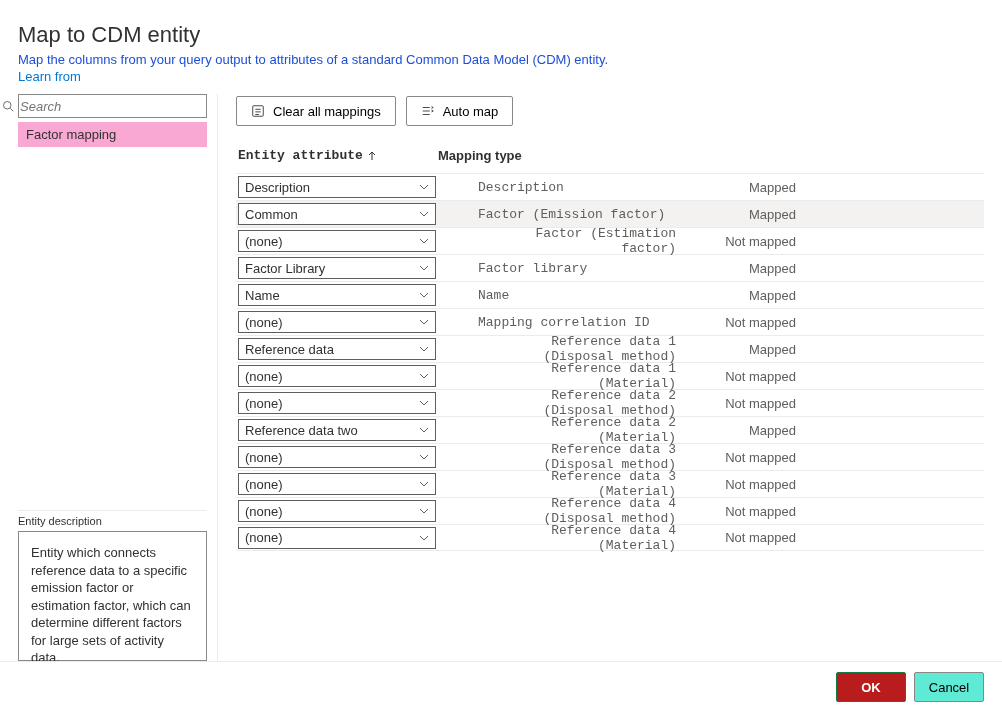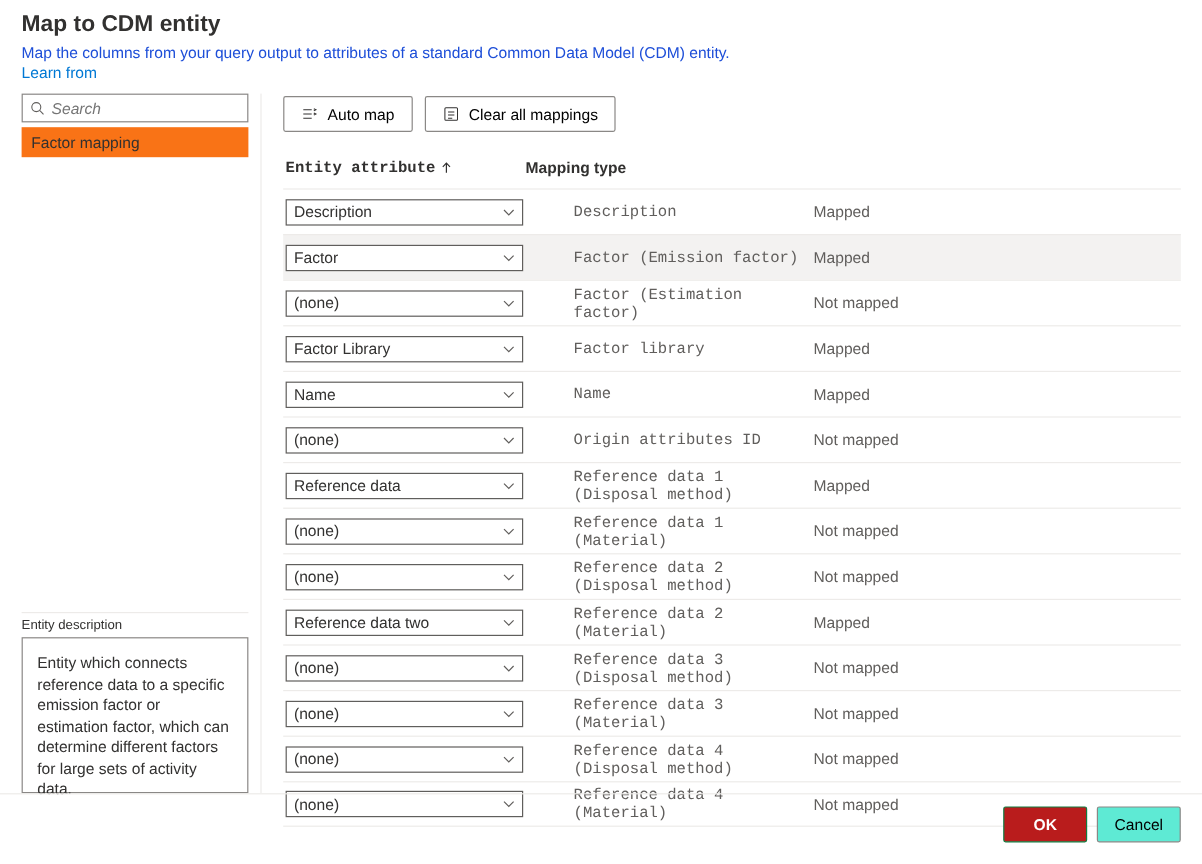--- a/index.html
+++ b/index.html
@@ -12,23 +12,23 @@
     width: 1002px;
     height: 720px;
     overflow: hidden;
     display: flex;
     flex-direction: column;
   }
   .header {
     padding: 10px 18px 0 18px;
   }
   .title {
-    font-size: 19px;
-    font-weight: 700;
-    margin: 0 0 4px 0;
+    font-size: 22px;
+    font-weight: 400;
+    margin: 12px 0 4px 0;
   }
   .subtitle {
     color: #1d4ed8;
     margin: 0 0 2px 0;
     font-size: 13px;
   }
   .learn-more {
     color: #0078d4;
     text-decoration: none;
     font-size: 13px;
@@ -50,34 +50,35 @@
     padding-right: 10px;
   }
   .search-box {
     border: 1px solid #8a8886;
     height: 24px;
     display: flex;
     align-items: center;
     padding: 0 6px;
     margin-bottom: 4px;
     background: #fff;
+    justify-content: flex-end;
   }
   .search-box svg { flex-shrink: 0; }
   .search-box input {
     border: none;
     outline: none;
     font-size: 13px;
     flex: 1;
     color: #605e5c;
     font-style: italic;
     padding-left: 6px;
     background: transparent;
   }
   .list-item {
-    background: #f97316;
+    background: #f9a8d4;
     padding: 5px 8px;
     font-size: 13px;
   }
   .spacer { flex: 1; }
   .desc-label {
     font-size: 11px;
     color: #323130;
     padding: 4px 0;
     border-top: 1px solid #edebe9;
   }
@@ -118,21 +119,22 @@
     font-size: 13px;
   }
   .col1 { width: 240px; padding-left: 2px; }
   .col2 { width: 200px; padding-left: 2px; display:flex; align-items:center; gap:4px;font-family:Liberation Mono, monospace;}
   .col3 { width: 120px; padding-left: 2px; }
   .rows { }
   .row {
     display: flex;
     align-items: center;
     border-top: 1px solid #edebe9;
-    height: 38px;
+    height: 27px;
+    text-align: right;
   }
   .row:last-child { border-bottom: 1px solid #edebe9; }
   .row.selected { background: #f3f2f1; }
   .row .col1 { padding: 2px 40px 2px 2px; }
   .dropdown {
     border: 1px solid #605e5c;
     height: 22px;
     display: flex;
     align-items: center;
     justify-content: space-between;
@@ -194,36 +196,36 @@
     <div class="spacer"></div>
 
     <div class="desc-label">Entity description</div>
     <div class="desc-box">Entity which connects reference data to a specific emission factor or estimation factor, which can determine different factors for large sets of activity data.</div>
   </div>
 
   <div class="main">
     <div class="toolbar">
       <button class="tool-btn">
         <svg width="14" height="14" viewBox="0 0 16 16" fill="none" stroke="#323130" stroke-width="1">
+            <rect x="2" y="2" width="12" height="12" rx="1"></rect>
+            <line x1="5" y1="6" x2="11" y2="6"></line>
+            <line x1="5" y1="9" x2="11" y2="9"></line>
+            <line x1="5" y1="12" x2="9" y2="12"></line>
+          </svg>
+        <span>Clear all mappings</span>
+      </button>
+      <button class="tool-btn">
+        <svg width="14" height="14" viewBox="0 0 16 16" fill="none" stroke="#323130" stroke-width="1">
             <line x1="2" y1="4" x2="10" y2="4"></line>
             <line x1="2" y1="8" x2="10" y2="8"></line>
             <line x1="2" y1="12" x2="10" y2="12"></line>
             <polyline points="12,3 14,4 12,5"></polyline>
             <polyline points="12,7 14,8 12,9"></polyline>
           </svg>
         <span>Auto map</span>
-      </button>
-      <button class="tool-btn">
-        <svg width="14" height="14" viewBox="0 0 16 16" fill="none" stroke="#323130" stroke-width="1">
-            <rect x="2" y="2" width="12" height="12" rx="1"></rect>
-            <line x1="5" y1="6" x2="11" y2="6"></line>
-            <line x1="5" y1="9" x2="11" y2="9"></line>
-            <line x1="5" y1="12" x2="9" y2="12"></line>
-          </svg>
-        <span>Clear all mappings</span>
       </button>
     </div>
 
     <div class="table-head">
       <div class="col2">
         <span>Entity attribute</span>
         <svg width="10" height="10" viewBox="0 0 10 10" fill="none" stroke="#323130" stroke-width="1">
             <line x1="5" y1="9" x2="5" y2="1"></line>
             <polyline points="2,4 5,1 8,4"></polyline>
           </svg>
@@ -240,21 +242,21 @@
                 <polyline points="1,3 5,7 9,3"></polyline>
               </svg>
             </div>
           </div>
           <div class="col2">Description</div>
           <div class="col3">Mapped</div>
         </div>
         <div class="row selected">
           <div class="col1">
             <div class="dropdown">
-              <span>Factor</span>
+              <span>Common</span>
               <svg class="chev" viewBox="0 0 10 10" fill="none" stroke="#605e5c" stroke-width="1">
                 <polyline points="1,3 5,7 9,3"></polyline>
               </svg>
             </div>
           </div>
           <div class="col2">Factor (Emission factor)</div>
           <div class="col3">Mapped</div>
         </div>
         <div class="row">
           <div class="col1">
@@ -294,21 +296,21 @@
         </div>
         <div class="row">
           <div class="col1">
             <div class="dropdown">
               <span>(none)</span>
               <svg class="chev" viewBox="0 0 10 10" fill="none" stroke="#605e5c" stroke-width="1">
                 <polyline points="1,3 5,7 9,3"></polyline>
               </svg>
             </div>
           </div>
-          <div class="col2">Origin attributes ID</div>
+          <div class="col2">Mapping correlation ID</div>
           <div class="col3">Not mapped</div>
         </div>
         <div class="row">
           <div class="col1">
             <div class="dropdown">
               <span>Reference data</span>
               <svg class="chev" viewBox="0 0 10 10" fill="none" stroke="#605e5c" stroke-width="1">
                 <polyline points="1,3 5,7 9,3"></polyline>
               </svg>
             </div>

